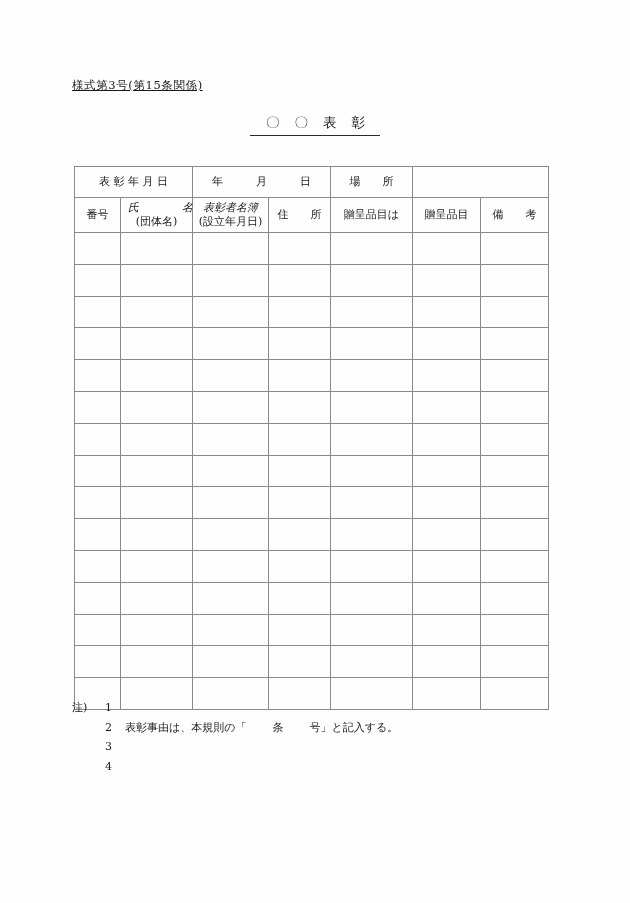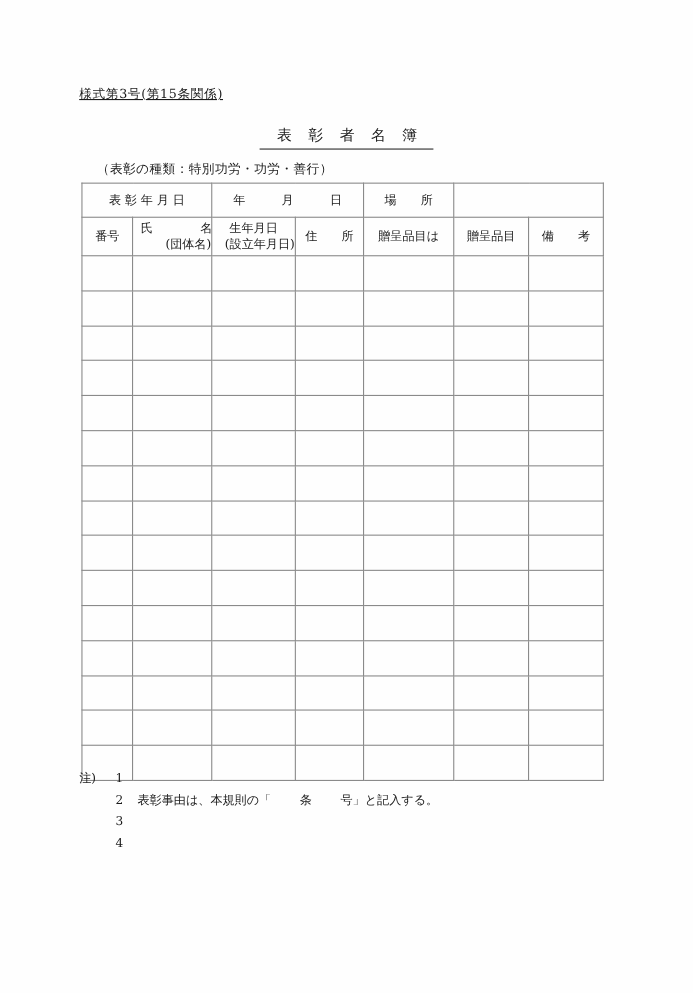--- a/index.html
+++ b/index.html
@@ -76,22 +76,22 @@
     text-align: center;
     vertical-align: middle;
     line-height: 1.25;
     white-space: nowrap;
   }
   .roster .hdr-top td { height: 30px; }
   .roster .hdr-cols td { height: 34px; }
   .roster .body-row td { height: 30.8px; }
 
   .two-line { display: block; }
-  .two-line .l1 { display: block; letter-spacing: 7px; padding-left: 7px; }
-  .two-line .l2 { display: block; letter-spacing: 0px; text-align: right; }
+  .two-line .l1 { display: block; letter-spacing: 7px; padding-left: 7px; font-style: italic; }
+  .two-line .l2 { display: block; letter-spacing: 0px; }
   .two-line.tight .l1 { letter-spacing: 0px; padding-left: 0; }
 
   
   .notes {
     position: absolute;
     left: 72px;
     top: 698px;
     font-size: 11px;
     line-height: 19.5px;
   }
@@ -113,24 +113,23 @@
   .gap-fill { display: inline-block; width: 26px; }
 </style>
 </head>
 <body>
 
 <div class="page">
 
   <div class="form-no">様式第3号(第15条関係)</div>
 
   <div class="doc-title">
-    <span class="title-inner">表彰者名簿</span>
+    <span class="title-inner">〇〇表彰</span>
   </div>
 
-  <div class="subtitle">（表彰の種類：特別功労・功労・善行）</div>
 
   <table class="roster">
     <colgroup>
       <col style="width:46px">
       <col style="width:72px">
       <col style="width:76px">
       <col style="width:62px">
       <col style="width:82px">
       <col style="width:68px">
       <col style="width:68px">
@@ -146,21 +145,21 @@
       <tr class="hdr-cols">
         <td>番号</td>
         <td>
           <span class="two-line">
             <span class="l1">氏　　名</span>
             <span class="l2">(団体名)</span>
           </span>
         </td>
         <td>
           <span class="two-line tight">
-            <span class="l1">生年月日</span>
+            <span class="l1">表彰者名簿</span>
             <span class="l2">(設立年月日)</span>
           </span>
         </td>
         <td>住　　所</td>
         <td>贈呈品目は</td>
         <td>贈呈品目</td>
         <td>備　　考</td>
       </tr>
 
       <tr class="body-row">

